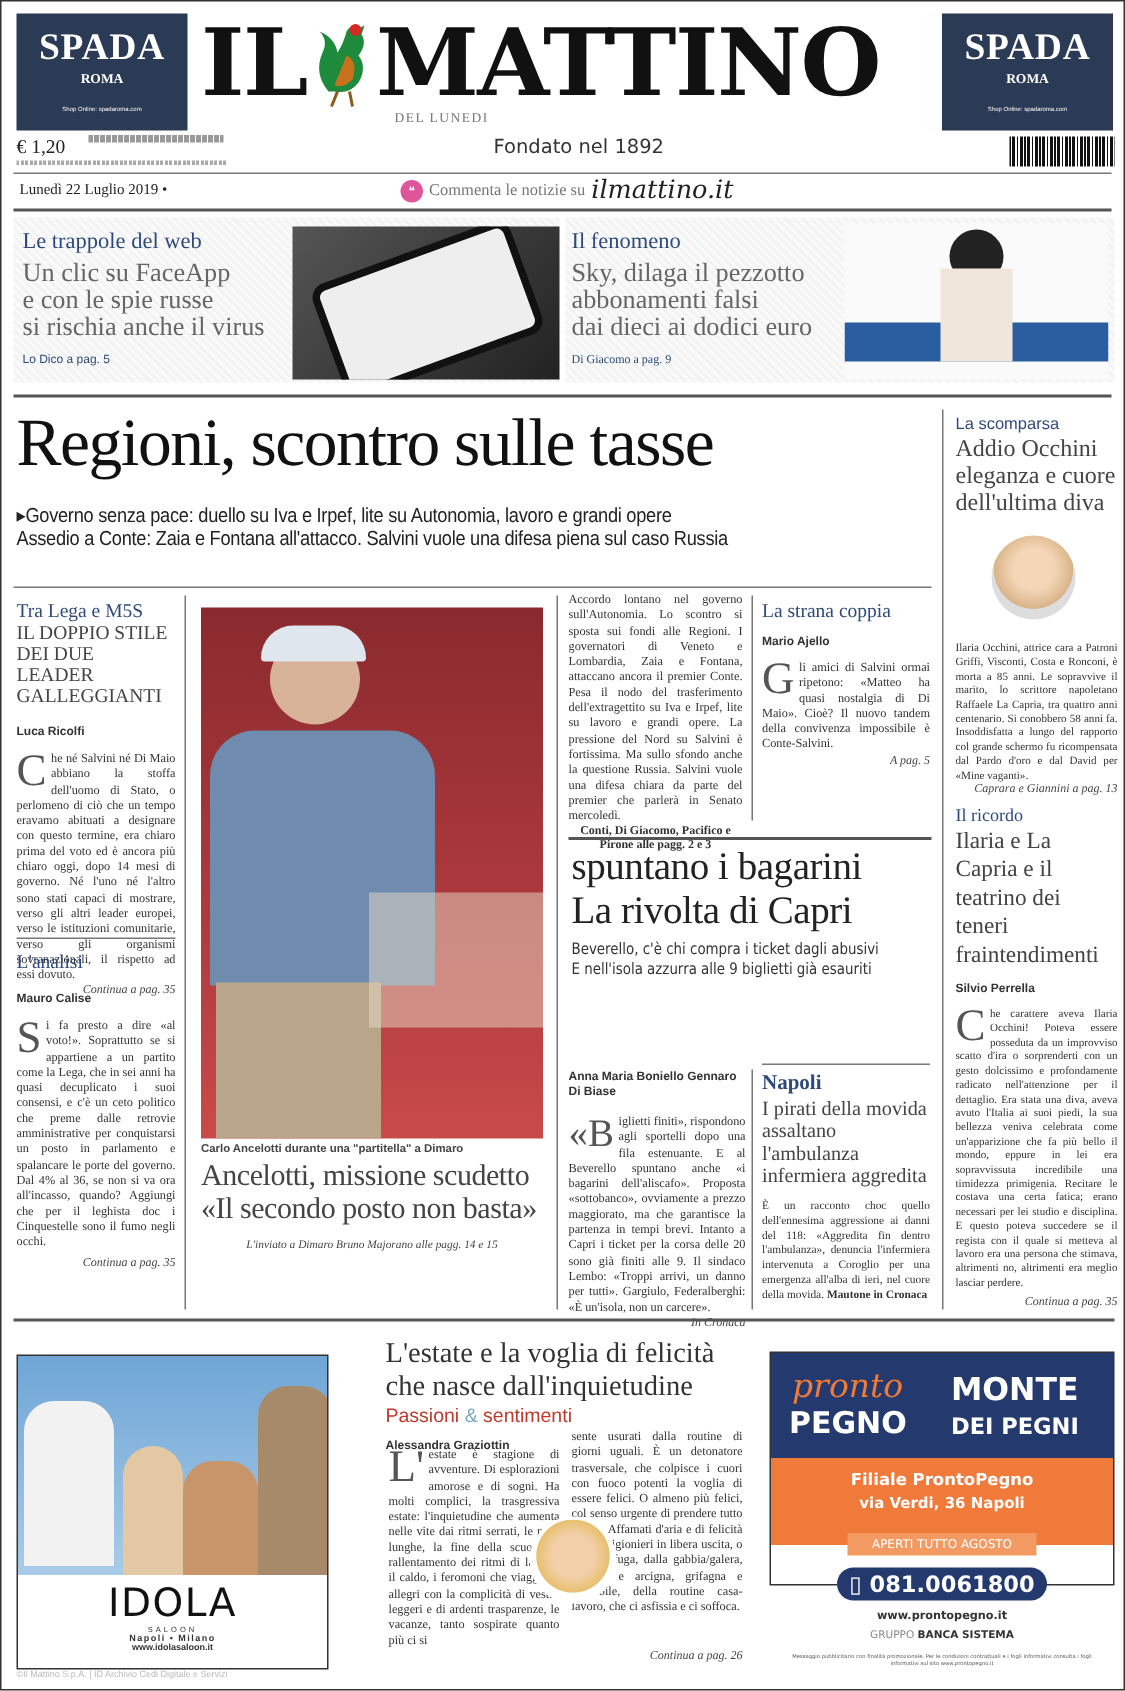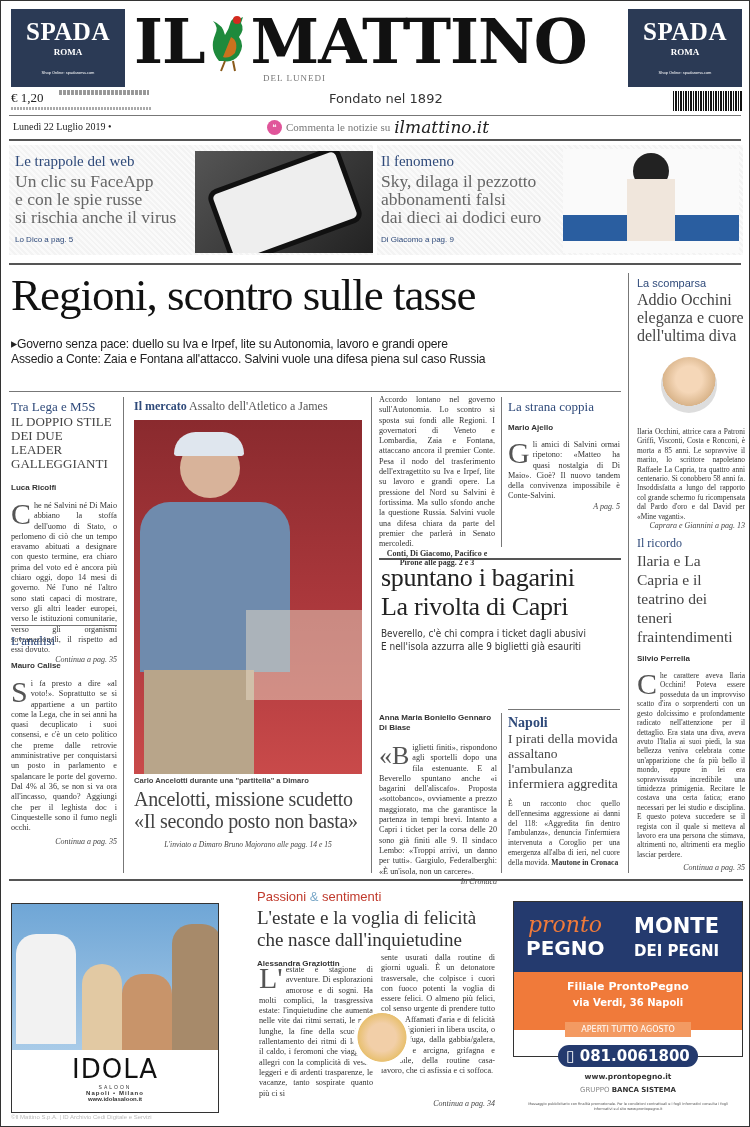--- a/index.html
+++ b/index.html
@@ -75,21 +75,21 @@
     <div style="position:absolute;left:20px;top:15px;width:140px;height:80px;background:#eee;border-radius:10px;transform:rotate(-20deg);border:5px solid #111"></div>
   </div>
 </div>
 <div class="abs teaser" style="left:376px;top:144px;width:366px;height:110px">
   <div class="kicker" style="position:absolute;left:4px;top:8px;font-size:15px">Il fenomeno</div>
   <div style="position:absolute;left:4px;top:27px;font-size:17.5px;line-height:18px;color:#666">
     <div>Sky, dilaga il pezzotto</div>
       <div>abbonamenti falsi</div>
       <div>dai dieci ai dodici euro</div>
   </div>
-  <div style="position:absolute;left:4px;top:90px;font-size:8px;color:#2f4a7a;font-family:Liberation Sans, sans-serif">Di Giacomo a pag. 9</div>
+  <div style="position:absolute;left:4px;top:90px;font-size:8px;color:#2f4a7a;font-family:Liberation Serif, serif">Di Giacomo a pag. 9</div>
   <div class="photo" style="position:absolute;left:186px;top:4px;width:176px;height:104px;background:#fafafa">
     <div style="position:absolute;left:0;top:66px;width:176px;height:26px;background:#2a5ea0"></div>
     <div style="position:absolute;left:70px;top:4px;width:36px;height:36px;border-radius:50%;background:#222"></div>
     <div style="position:absolute;left:64px;top:30px;width:48px;height:62px;background:#f0e6dc"></div>
   </div>
 </div>
 <div class="abs hr" style="top:262px;height:2px;background:#555"></div>
 
 <div class="abs" style="left:10px;top:268px;font-size:45px;letter-spacing:-1px;color:#111;font-family:'Liberation Serif',serif">Regioni, scontro sulle tasse</div>
 <div class="abs" style="left:10px;top:334px;font-size:13.5px;font-family:'Liberation Sans',sans-serif;color:#222;letter-spacing:-0.2px;transform:scaleX(0.9);transform-origin:left">
@@ -123,21 +123,20 @@
 <div class="abs" style="left:10px;top:624px;width:106px;height:1px;background:#777"></div>
 <div class="abs" style="left:10px;top:632px;width:106px">
   <div class="kicker" style="font-size:13px">L'analisi</div>
   <div class="author" style="margin-top:12px">Mauro Calise</div>
   <div class="small" style="margin-top:9px"><span class="dropcap">S</span><span>i fa presto a dire «al voto!». Soprattutto se si appartiene a un partito come la Lega, che in sei anni ha quasi decuplicato i suoi consensi, e c'è un ceto politico che preme dalle retrovie amministrative per conquistarsi un posto in parlamento e spalancare le porte del governo. Dal 4% al 36, se non si va ora all'incasso, quando? Aggiungi che per il leghista doc i Cinquestelle sono il fumo negli occhi.</span></div>
   <div class="cont" style="margin-top:4px">Continua a pag. 35</div>
 </div>
 <div class="abs vr" style="left:122px;top:396px;height:476px"></div>
 
 <div class="abs" style="left:133px;top:398px;width:228px">
-  <div style="font-size:12px;white-space:nowrap"><span class="kicker" style="font-weight:bold">Il mercato</span> <span style="color:#555">Assalto dell'Atletico a James</span></div>
   <div class="photo" style="margin-top:6px;width:228px;height:354px;background:linear-gradient(180deg,#8a2a2e 0%,#b03a3e 60%,#c94a4a 100%);position:relative">
     <div style="position:absolute;left:46px;top:18px;width:60px;height:60px;border-radius:50%;background:#d8b39a"></div>
     <div style="position:absolute;left:40px;top:12px;width:70px;height:24px;border-radius:35px 35px 4px 4px;background:#dfe6ee"></div>
     <div style="position:absolute;left:6px;top:82px;width:150px;height:170px;background:#6f8bad;border-radius:30px 30px 0 0"></div>
     <div style="position:absolute;left:10px;top:250px;width:110px;height:104px;background:#b8a58a"></div>
     <div style="position:absolute;left:112px;top:190px;width:120px;height:90px;background:#e8dcc8;opacity:0.5"></div>
   </div>
   <div style="font-size:7.6px;font-family:'Liberation Sans',sans-serif;font-weight:bold;color:#444;margin-top:2px">Carlo Ancelotti durante una "partitella" a Dimaro</div>
   <div style="font-size:20px;line-height:22px;color:#444;margin-top:3px;letter-spacing:-0.3px">
     <div>Ancelotti, missione scudetto</div>
@@ -195,31 +194,31 @@
     <div style="position:absolute;left:160px;top:20px;width:50px;height:126px;background:#a78a6a;border-radius:20px 20px 0 0"></div>
   </div>
   <div style="text-align:center;font-size:26px;font-family:'DejaVu Sans',sans-serif;letter-spacing:1px;margin-top:4px;color:#111">IDOLA</div>
   <div style="text-align:center;font-size:5px;font-family:'Liberation Sans',sans-serif;letter-spacing:2px;color:#333">SALOON</div>
   <div style="text-align:center;font-size:6px;font-family:'Liberation Sans',sans-serif;letter-spacing:1px;color:#333;font-weight:bold">Napoli • Milano</div>
   <div style="text-align:center;font-size:6px;font-family:'Liberation Sans',sans-serif;color:#333;font-weight:bold">www.idolasaloon.it</div>
 </div>
 <div class="abs" style="left:10px;top:1113px;font-size:6px;font-family:'Liberation Sans',sans-serif;color:#bbb">©Il Mattino S.p.A. | ID Archivio Cedi Digitale e Servizi</div>
 
 <div class="abs" style="left:256px;top:888px;width:240px">
-  <div style="font-size:13px;font-family:'Liberation Sans',sans-serif;color:#c0392b"><span>Passioni</span> <span style="color:#7aa8c8">&amp;</span> <span>sentimenti</span></div>
   <div style="font-size:19px;line-height:22px;color:#333;margin-top:3px">
     <div>L'estate e la voglia di felicità</div>
       <div>che nasce dall'inquietudine</div>
   </div>
+  <div style="font-size:13px;font-family:'Liberation Sans',sans-serif;color:#c0392b"><span>Passioni</span> <span style="color:#7aa8c8">&amp;</span> <span>sentimenti</span></div>
   <div class="author" style="margin-top:8px">Alessandra Graziottin</div>
 </div>
 <div class="abs small" style="left:258px;top:964px;width:114px"><span class="dropcap">L'</span><span>estate è stagione di avventure. Di esplorazioni amorose e di sogni. Ha molti complici, la trasgressiva estate: l'inquietudine che aumenta nelle vite dai ritmi serrati, le notti lunghe, la fine della scuola, il rallentamento dei ritmi di lavoro, il caldo, i feromoni che viaggiano allegri con la complicità di vestiti leggeri e di ardenti trasparenze, le vacanze, tanto sospirate quanto più ci si</span></div>
 <div class="abs small" style="left:380px;top:952px;width:114px"><span>sente usurati dalla routine di giorni uguali. È un detonatore trasversale, che colpisce i cuori con fuoco potenti la voglia di essere felici. O almeno più felici, col senso urgente di prendere tutto subito. Affamati d'aria e di felicità come prigionieri in libera uscita, o in vera fuga, dalla gabbia/galera, potente e arcigna, grifagna e invisibile, della routine casa-lavoro, che ci asfissia e ci soffoca.</span></div>
 <div class="abs" style="left:352px;top:1010px;width:58px;height:58px;border-radius:50%;background:radial-gradient(circle at 50% 45%,#f2cfa8 35%,#e8c070 60%,#fff 62%);border:2px solid #fff"></div>
-<div class="abs cont" style="left:380px;top:1098px;width:114px">Continua a pag. 34</div>
+<div class="abs cont" style="left:380px;top:1098px;width:114px">Continua a pag. 26</div>
 
 <div class="abs" style="left:512px;top:900px;width:230px;height:156px;border:1px solid #333;background:#fff;font-family:'DejaVu Sans',sans-serif;text-align:center">
   <div style="background:#243a6e;height:70px;position:relative">
     <div style="position:absolute;left:14px;top:10px;font-style:italic;font-family:'DejaVu Serif',serif;font-size:22px;color:#f07a3a">pronto</div>
     <div style="position:absolute;left:12px;top:34px;font-size:20px;font-weight:bold;color:#fff">PEGNO</div>
     <div style="position:absolute;left:120px;top:12px;font-size:21px;font-weight:bold;color:#fff">MONTE</div>
     <div style="position:absolute;left:120px;top:40px;font-size:15px;font-weight:bold;color:#fff">DEI PEGNI</div>
   </div>
   <div style="background:#f07a3a;height:58px;color:#fff;font-weight:bold;padding-top:8px">
     <div style="font-size:11px">Filiale ProntoPegno</div>

